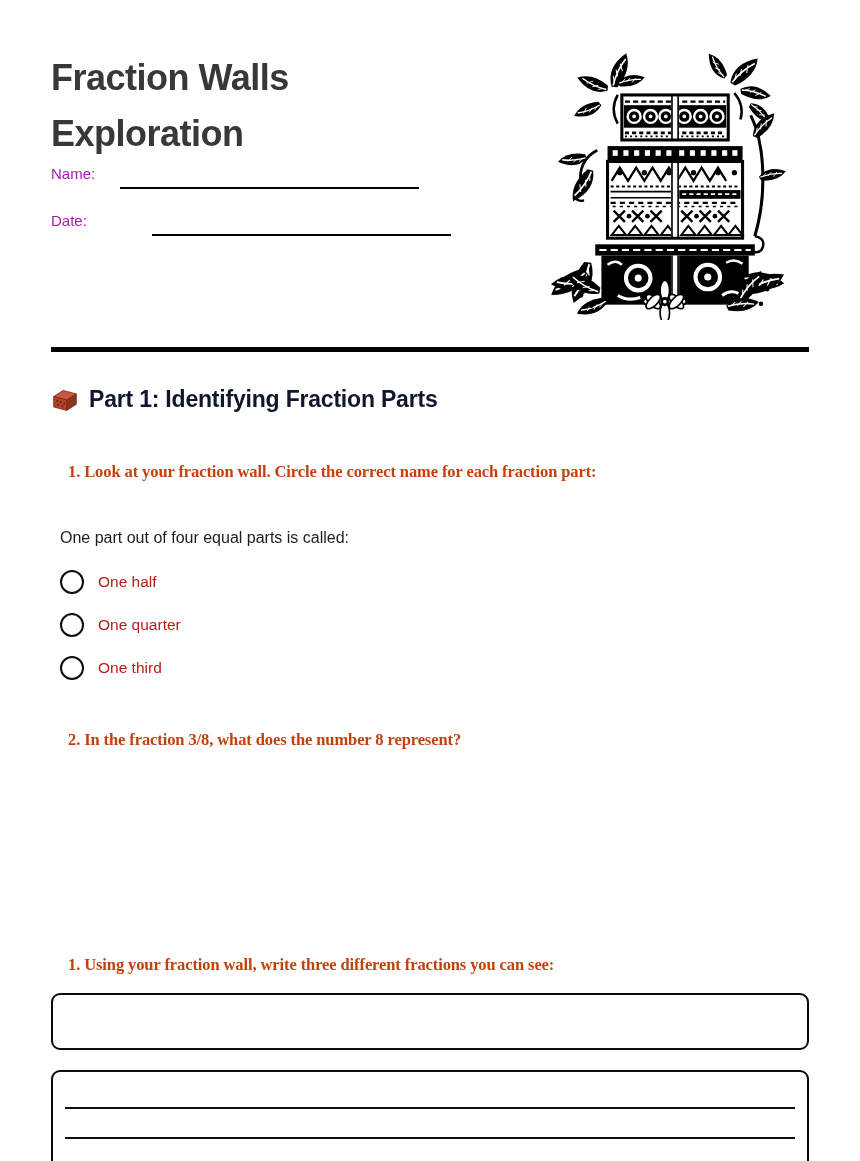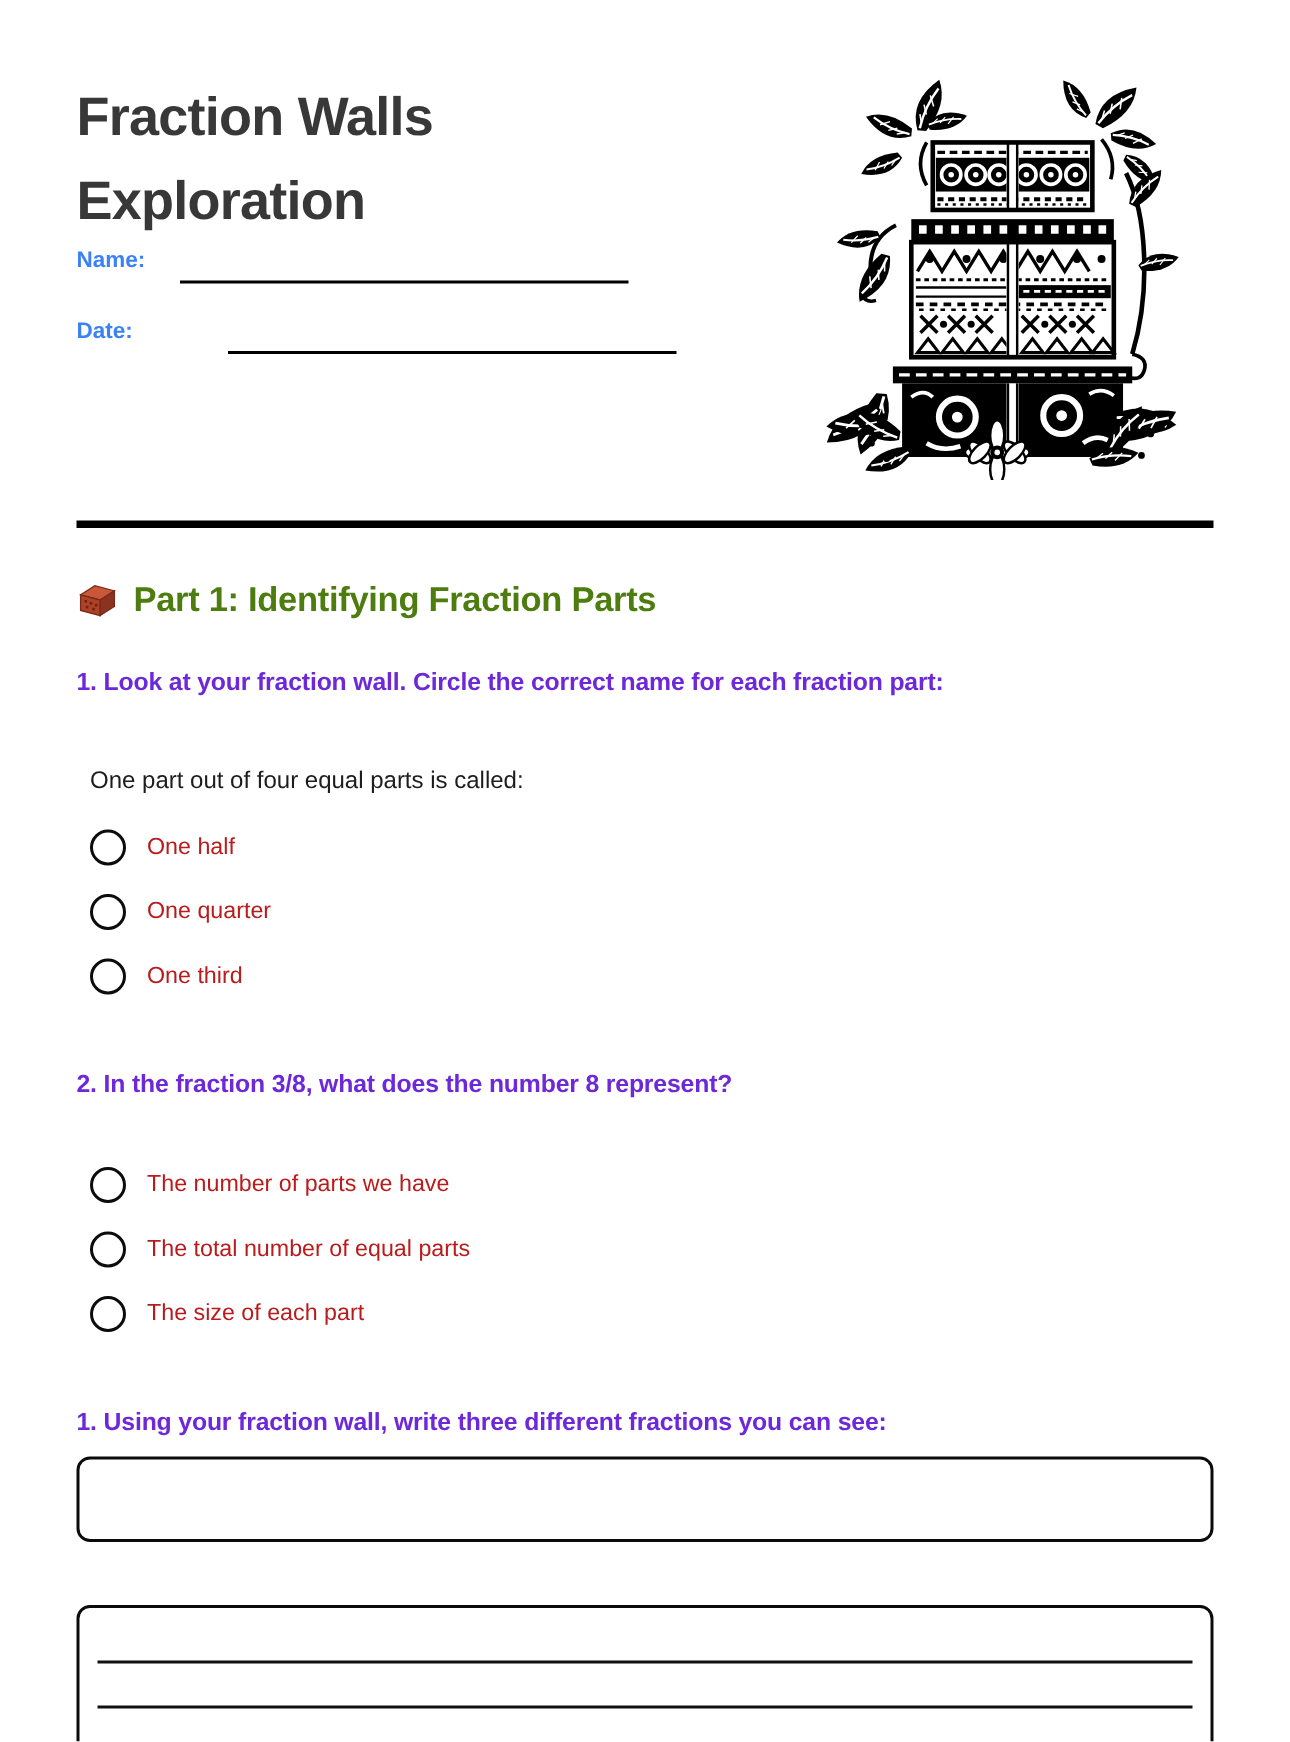--- a/index.html
+++ b/index.html
@@ -8,33 +8,33 @@
     font-family:"Liberation Sans",sans-serif;color:#1f1f1f;
   }
   
   .title{
     position:absolute;left:51px;top:50px;margin:0;width:360px;
     font-size:36px;line-height:56px;font-weight:700;color:#383838;letter-spacing:-0.5px;
   }
   .field-row{position:absolute;left:51px;display:flex;align-items:flex-start;}
   .name-row{top:164px;}
   .date-row{top:211px;gap:32px;}
-  .field-label{width:69px;font-size:15px;font-weight:700;color:#3b82f6;line-height:20px;}
+  .field-label{width:69px;font-size:15px;font-weight:400;color:#a21caf;line-height:20px;}
   .write-line{display:inline-block;width:299px;height:23px;border-bottom:2px solid #000;}
   .art{position:absolute;left:550px;top:52px;width:246px;height:268px;}
   
   .divider{position:absolute;left:51px;top:347px;width:758px;height:5px;background:#000;}
   
   .part-heading{position:absolute;left:51px;top:386px;display:flex;align-items:center;gap:10px;}
   .brick{width:28px;height:26px;display:inline-block;}
-  .part-heading-text{font-size:23px;font-weight:700;color:#4d7c0f;letter-spacing:-0.2px;}
+  .part-heading-text{font-size:23px;font-weight:700;color:#0f172a;letter-spacing:-0.2px;}
   
   .q{position:absolute;left:51px;width:758px;}
   .q1{top:444px;} .q2{top:712px;} .q3{top:937px;} .q4{top:1053px;}
-  .q-text{margin:0;font-size:16.5px;font-weight:700;color:#6d28d9;line-height:22px;letter-spacing:-0.1px;}
+  .q-text{margin:17px;font-size:16.5px;font-weight:700;color:#c2410c;line-height:22px;letter-spacing:-0.1px;font-family:Liberation Serif, serif;}
   .prompt{margin:44px 0 0 9px;font-size:16px;color:#1d1d1d;line-height:22px;}
   .options{margin-left:9px;}
   .q1 .options{margin-top:21px;}
   .q2 .options{margin-top:44px;}
   .opt{display:flex;align-items:center;height:24px;margin-bottom:19px;}
   .radio{
     width:24px;height:24px;border:2.6px solid #0c0c0c;border-radius:50%;
     box-sizing:border-box;background:#fff;flex:0 0 auto;cursor:pointer;
   }
   .opt-label{margin-left:14px;font-size:15.5px;color:#b91c1c;line-height:24px;}
@@ -261,34 +261,20 @@
       </div>
       <div class="opt">
         <span class="radio"></span>
         <span class="opt-label">One third</span>
       </div>
     </div>
   </section>
 
   <section class="q q2">
     <h3 class="q-text">2. In the fraction 3/8, what does the number 8 represent?</h3>
-    <div class="options">
-      <div class="opt">
-        <span class="radio"></span>
-        <span class="opt-label">The number of parts we have</span>
-      </div>
-      <div class="opt">
-        <span class="radio"></span>
-        <span class="opt-label">The total number of equal parts</span>
-      </div>
-      <div class="opt">
-        <span class="radio"></span>
-        <span class="opt-label">The size of each part</span>
-      </div>
-    </div>
   </section>
 
   <section class="q q3">
     <h3 class="q-text">1. Using your fraction wall, write three different fractions you can see:</h3>
     <div class="answer-box"></div>
   </section>
 
   <section class="q q4">
     <div class="answer-box">
       <div class="wline l1"></div>

